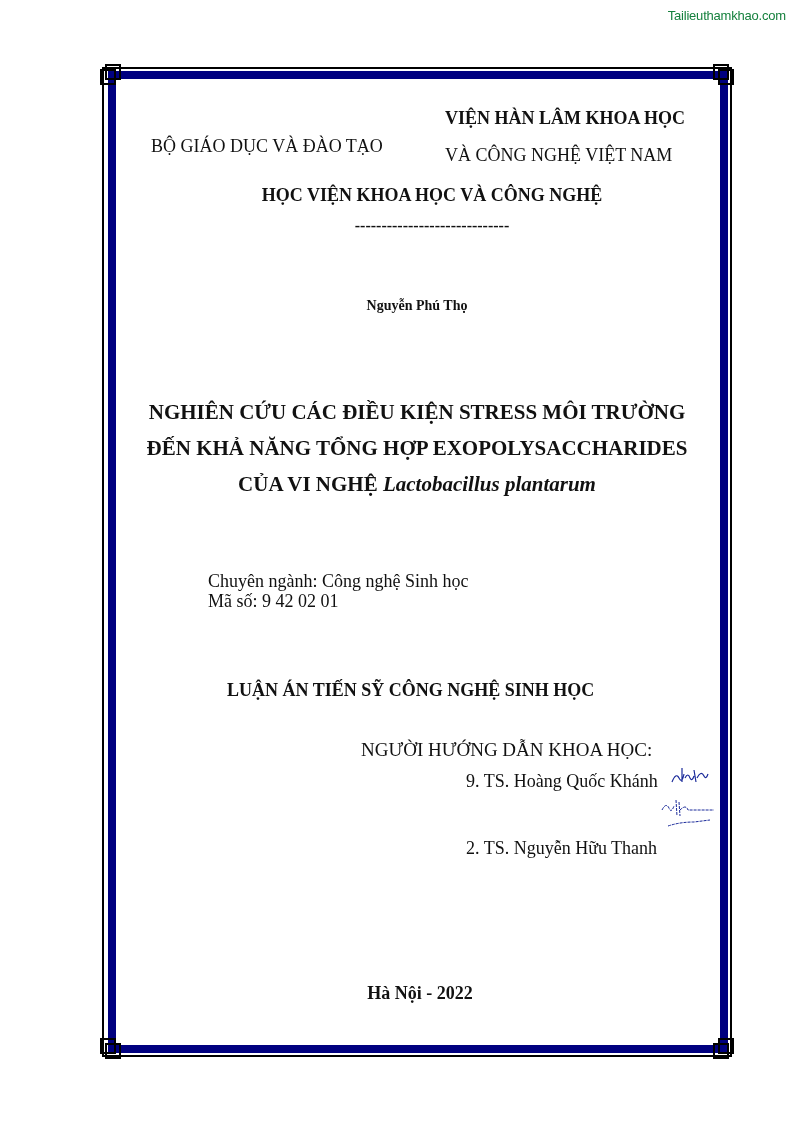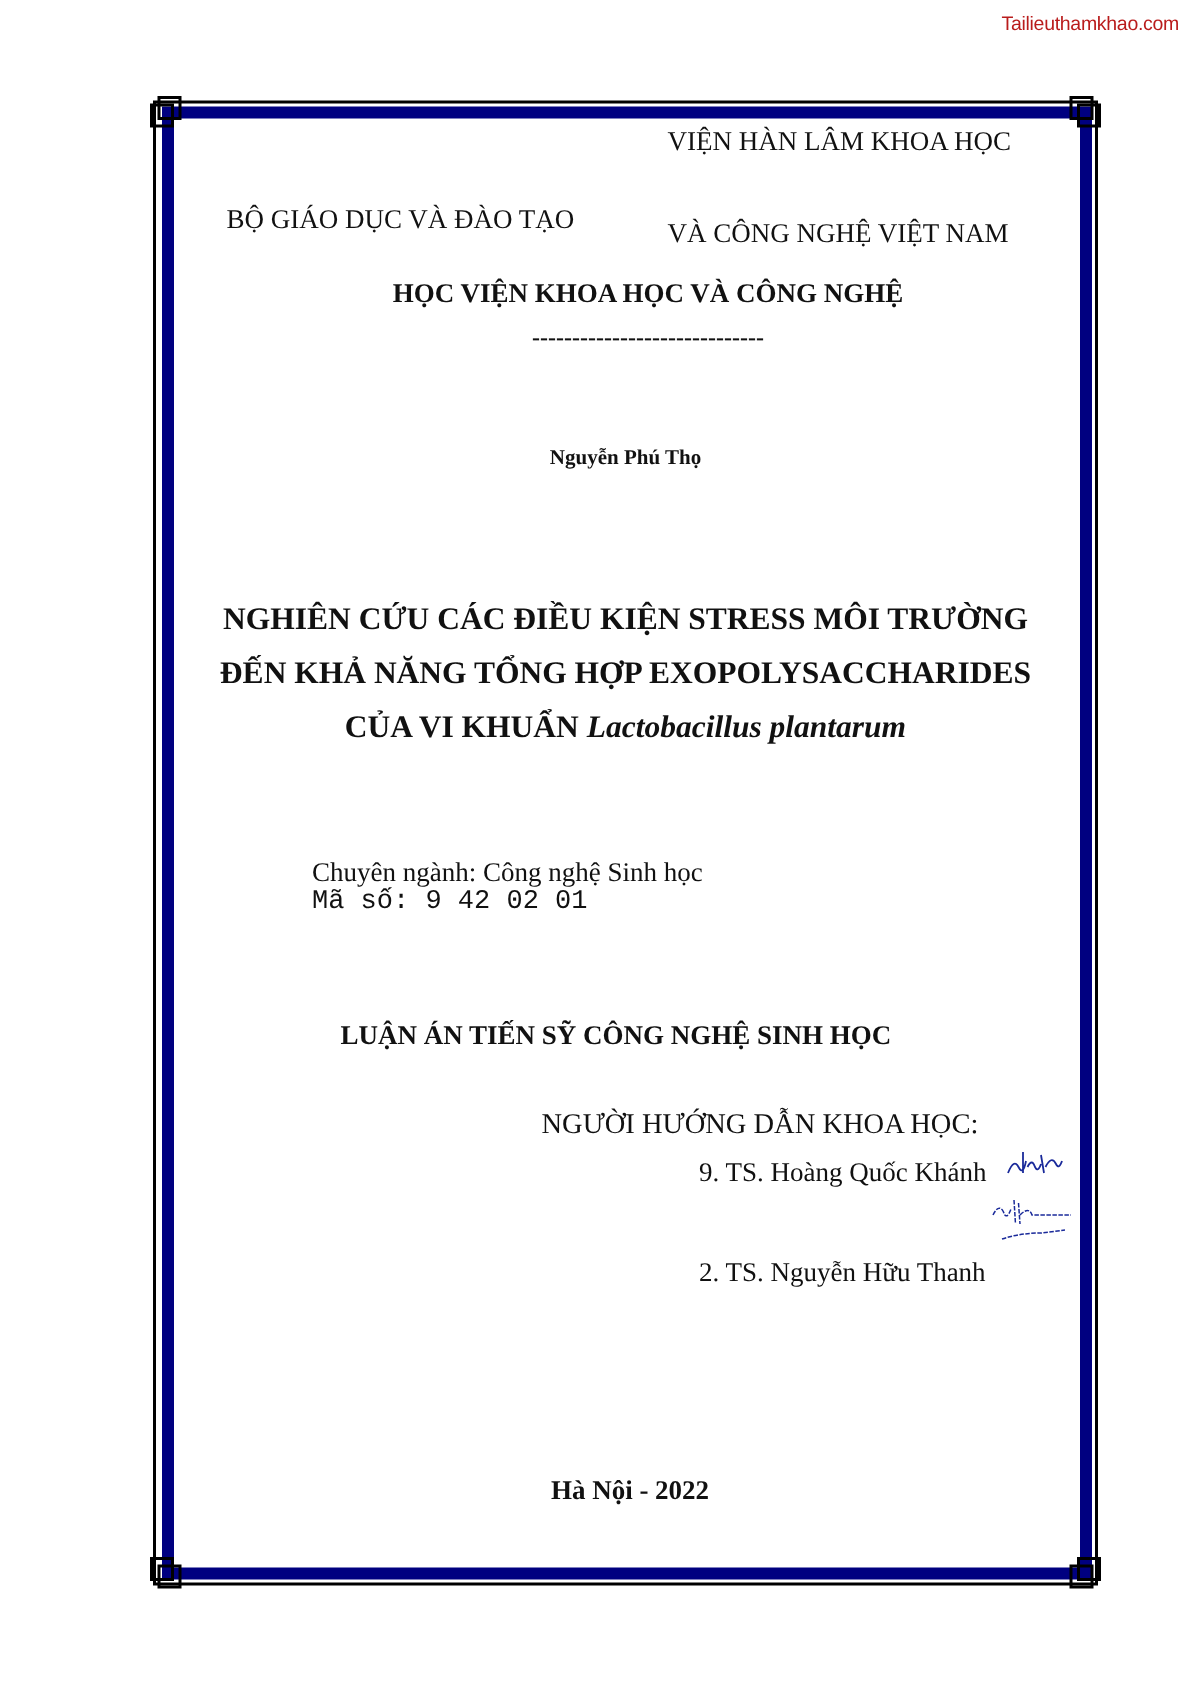--- a/index.html
+++ b/index.html
@@ -14,21 +14,21 @@
       overflow: hidden;
       font-family: "Liberation Serif", "DejaVu Serif", serif;
       color: #111111;
     }
     .watermark {
       position: absolute;
       top: 8px;
       right: 8px;
       font-family: "Liberation Sans", "DejaVu Sans", sans-serif;
       font-size: 13px;
-      color: #b91c1c;
+      color: #15803d;
       letter-spacing: -0.2px;
     }
     
     .frame-outer {
       position: absolute;
       left: 102px;
       top: 67px;
       width: 630px;
       height: 990px;
       border: 2px solid #000000;
@@ -57,21 +57,21 @@
     .corner.tr2 { left: 713px; top: 64px; }
     .corner.bl1 { left: 100px; top: 1038px; }
     .corner.bl2 { left: 105px; top: 1043px; }
     .corner.br1 { left: 718px; top: 1038px; }
     .corner.br2 { left: 713px; top: 1043px; }
 
     .text { position: absolute; white-space: nowrap; }
     .reg { font-size: 18px; }
 
     .left-header { left: 151px; top: 96px; margin-top: 40px; }
-    .right-header-1 { left: 445px; top: 84px; }
+    .right-header-1 { left: 445px; top: 108px; font-weight: bold; }
     .right-header-2 { left: 445px; top: 129px; margin-top: 16px; }
 
     .institute {
       left: 0; width: 864px; text-align: center;
       top: 185px; font-size: 18px; font-weight: bold;
     }
     .dashes {
       left: 0; width: 864px; text-align: center;
       top: 217px; font-size: 16px; font-weight: bold; letter-spacing: 0px;
     }
@@ -82,21 +82,21 @@
     .title-line {
       left: 0; width: 834px; text-align: center;
       font-size: 21px; font-weight: bold;
     }
     .title-1 { top: 400px; }
     .title-2 { top: 436px; }
     .title-3 { top: 472px; }
     .title-3 i { font-style: italic; }
 
     .major { left: 208px; top: 559px; font-size: 18px; margin-top: 12px; }
-    .code { left: 208px; top: 591px; font-size: 18px; font-family: Liberation Mono, monospace; }
+    .code { left: 208px; top: 591px; font-size: 18px; }
 
     .degree {
       left: 227px; top: 680px; font-size: 18px; font-weight: bold;
     }
     .advisor-heading { left: 361px; top: 739px; font-size: 19px; }
     .advisor-1 { left: 466px; top: 771px; font-size: 18px; }
     .advisor-2 { left: 466px; top: 804px; font-size: 18px; margin-top: 34px; }
 
     .signature {
       position: absolute;
@@ -129,21 +129,21 @@
 <div class="text reg right-header-1">VIỆN HÀN LÂM KHOA HỌC</div>
 <div class="text reg right-header-2">VÀ CÔNG NGHỆ VIỆT NAM</div>
 
 <div class="text institute">HỌC VIỆN KHOA HỌC VÀ CÔNG NGHỆ</div>
 <div class="text dashes">-----------------------------</div>
 
 <div class="text author">Nguyễn Phú Thọ</div>
 
 <div class="text title-line title-1">NGHIÊN CỨU CÁC ĐIỀU KIỆN STRESS MÔI TRƯỜNG</div>
 <div class="text title-line title-2">ĐẾN KHẢ NĂNG TỔNG HỢP EXOPOLYSACCHARIDES</div>
-<div class="text title-line title-3"><span>CỦA VI KHUẨN </span><i>Lactobacillus plantarum</i></div>
+<div class="text title-line title-3"><span>CỦA VI NGHỆ </span><i>Lactobacillus plantarum</i></div>
 
 <div class="text major">Chuyên ngành: Công nghệ Sinh học</div>
 <div class="text code">Mã số: 9 42 02 01</div>
 
 <div class="text degree">LUẬN ÁN TIẾN SỸ CÔNG NGHỆ SINH HỌC</div>
 
 <div class="text advisor-heading">NGƯỜI HƯỚNG DẪN KHOA HỌC:</div>
 <div class="text advisor-1">9. TS. Hoàng Quốc Khánh</div>
 <div class="text advisor-2">2. TS. Nguyễn Hữu Thanh</div>
 

